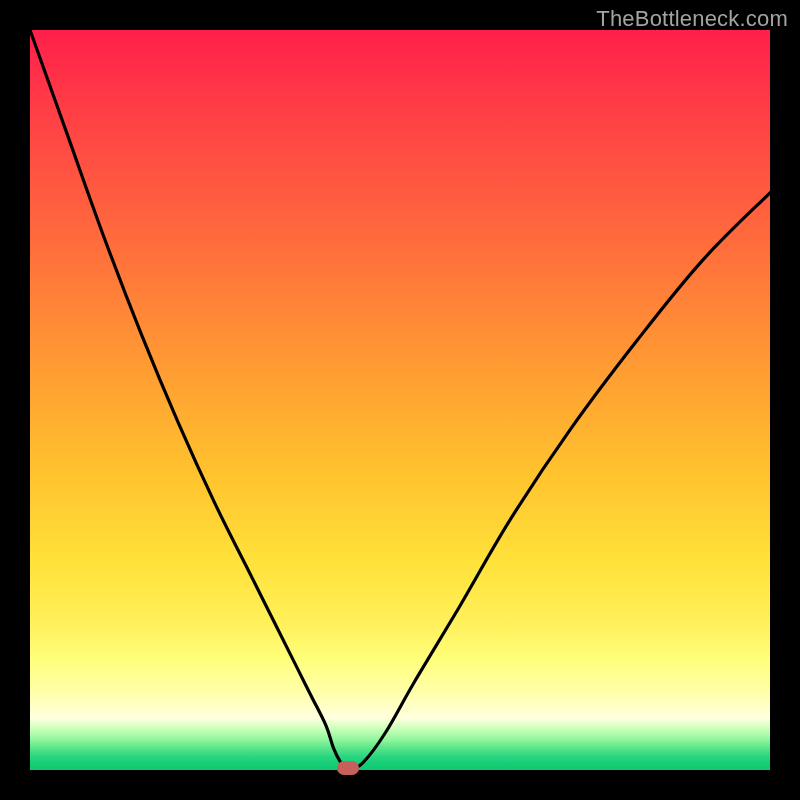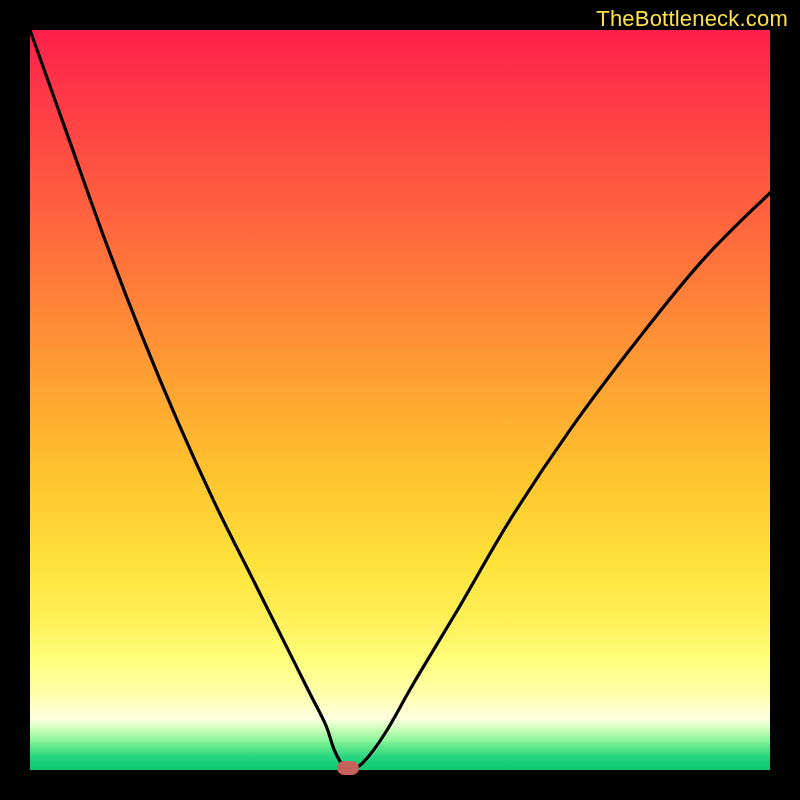--- a/index.html
+++ b/index.html
@@ -40,21 +40,21 @@
       #5ce58a 97%,
       #30d882 98%,
       #17cf78 99%,
       #0fc86f 100%
     );
   }
   .watermark {
     position: absolute;
     top: 6px;
     right: 12px;
-    color: #fde047;
+    color: #a3a3a3;
     font-size: 22px;
     letter-spacing: 0.2px;
     user-select: none;
   }
   svg.curve {
     position: absolute;
     left: 30px;
     top: 30px;
     width: 740px;
     height: 740px;

